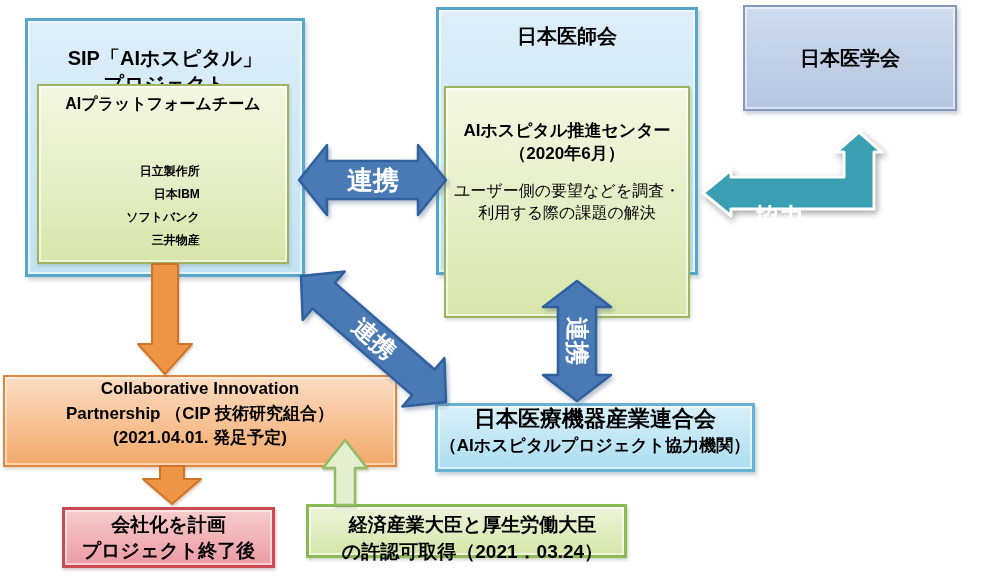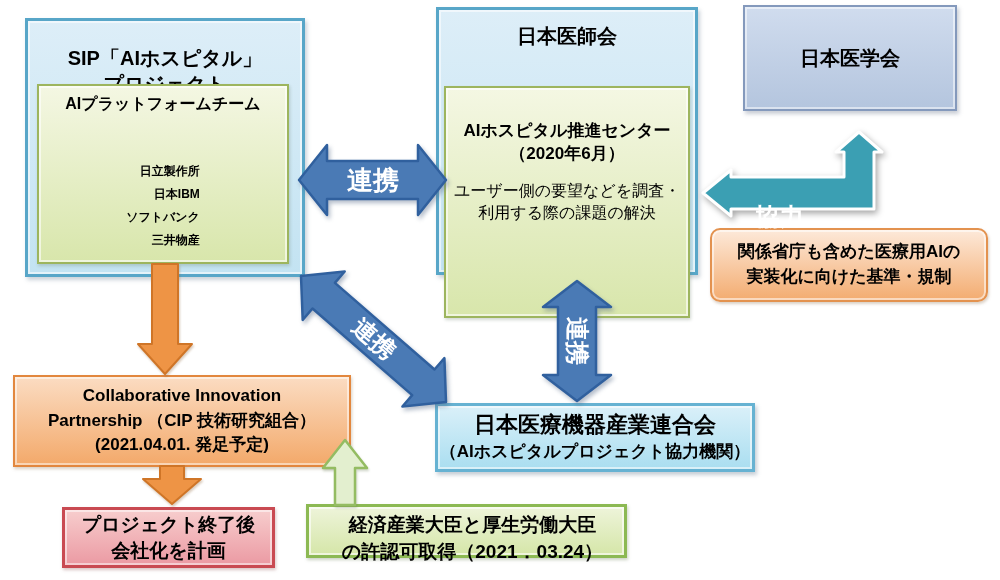--- a/index.html
+++ b/index.html
@@ -30,40 +30,40 @@
     background:linear-gradient(180deg,#d0dcee 0%,#b4c5de 100%);display:flex;align-items:center;
     justify-content:center;font-size:20px;font-weight:bold;
     box-shadow:2px 3px 4px rgba(120,130,150,.4), inset 0 0 0 2px rgba(255,255,255,.5);}
 
   #regulation-box{left:710px;top:228px;width:278px;height:74px;border-radius:10px;
     border:2px solid #e3924f;background:linear-gradient(180deg,#fde9d9 0%,#f3ac70 100%);
     display:flex;flex-direction:column;align-items:center;justify-content:center;
     font-size:17px;font-weight:bold;line-height:1.45;text-align:center;
     box-shadow:1px 2px 3px rgba(150,120,90,.35), inset 0 0 0 2px rgba(255,255,255,.55);}
 
-  #cip-box{left:3px;top:375px;width:338px;height:92px;border:2px solid #e2873e;
+  #cip-box{left:3px;top:375px;width:394px;height:92px;border:2px solid #e2873e;
     background:linear-gradient(180deg,#fbdcc2 0%,#f3a96a 100%);
-    display:flex;flex-direction:column;align-items:center;justify-content:center;
+    display:flex;flex-direction:column;align-items:center;
     font-size:17px;font-weight:bold;line-height:1.45;text-align:center;
-    box-shadow:1px 2px 3px rgba(150,120,90,.35), inset 0 0 0 2px rgba(255,255,255,.5);margin-left:10px;}
+    box-shadow:1px 2px 3px rgba(150,120,90,.35), inset 0 0 0 2px rgba(255,255,255,.5);}
 
   #company-box{left:62px;top:507px;width:213px;height:61px;border:3px solid #c94a52;
     background:linear-gradient(180deg,#f7cdcd 0%,#eb9aa3 100%);
     display:flex;flex-direction:column;align-items:center;justify-content:center;
     font-size:19px;font-weight:bold;line-height:1.35;text-align:center;
     box-shadow:1px 2px 3px rgba(150,90,90,.35), inset 0 0 0 2px rgba(255,255,255,.5);}
 
   #approval-box{left:306px;top:504px;width:321px;height:54px;border:3px solid #8cb953;
     background:linear-gradient(180deg,#eef4da 0%,#d5e6a8 100%);
     font-size:19px;font-weight:bold;line-height:1.4;padding:5px 0 0 12px;text-align:center;
     box-shadow:1px 2px 3px rgba(110,130,90,.35), inset 0 0 0 2px rgba(255,255,255,.6);}
 
   #jfmda-box{left:435px;top:403px;width:320px;height:69px;border:3px solid #66b2d2;
     background:linear-gradient(180deg,#daf0f9 0%,#aadef0 100%);
-    display:flex;flex-direction:column;align-items:center;justify-content:center;
+    display:flex;flex-direction:column;align-items:center;justify-content:flex-start;
     box-shadow:2px 3px 4px rgba(110,130,150,.4), inset 0 0 0 2px rgba(255,255,255,.55);}
   #jfmda-title{font-size:22px;font-weight:bold;line-height:1.2;}
   #jfmda-subtitle{font-size:17px;font-weight:bold;margin-top:2px;}
 
   #arrow-layer{position:absolute;left:0;top:0;width:1000px;height:580px;pointer-events:none;}
   .blue-arrow{fill:#4a7ab5;stroke:#30609e;stroke-width:2.5;stroke-linejoin:round;
     filter:drop-shadow(2px 3px 2px rgba(90,110,140,.45));}
   .orange-arrow{fill:#ee9445;stroke:#cf7527;stroke-width:2;stroke-linejoin:round;
     filter:drop-shadow(1px 2px 1px rgba(150,110,70,.35));}
   .green-arrow{fill:#e3efcf;stroke:#94bc62;stroke-width:2.5;stroke-linejoin:round;
@@ -110,34 +110,30 @@
     <div id="suishin-body">
       <div>ユーザー側の要望などを調査・</div>
       <div>利用する際の課題の解決</div>
     </div>
   </div>
 
   <div class="box" id="jams-box">
     <div>日本医学会</div>
   </div>
 
-  <div class="box" id="regulation-box">
-    <div>関係省庁も含めた医療用AIの</div>
-    <div>実装化に向けた基準・規制</div>
-  </div>
 
   <div class="box" id="cip-box">
     <div>Collaborative Innovation</div>
     <div>Partnership （CIP 技術研究組合）</div>
     <div>(2021.04.01. 発足予定)</div>
   </div>
 
   <div class="box" id="company-box">
+    <div>会社化を計画</div>
     <div>プロジェクト終了後</div>
-    <div>会社化を計画</div>
   </div>
 
   <div class="box" id="approval-box">
     <div>経済産業大臣と厚生労働大臣</div>
     <div>の許認可取得（2021．03.24）</div>
   </div>
 
   <div class="box" id="jfmda-box">
     <div id="jfmda-title">日本医療機器産業連合会</div>
     <div id="jfmda-subtitle">（AIホスピタルプロジェクト協力機関）</div>

